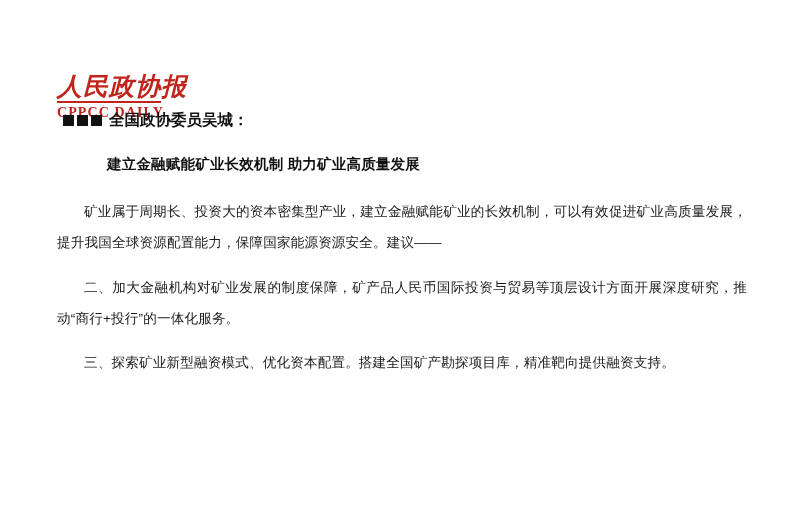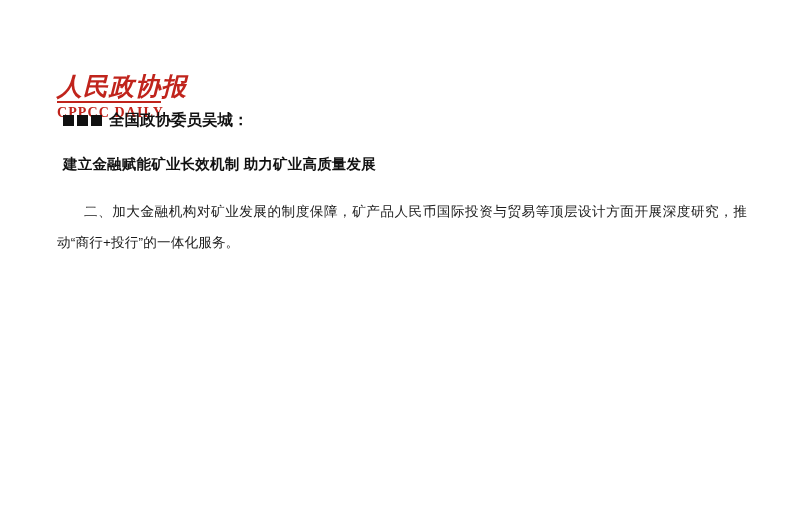--- a/index.html
+++ b/index.html
@@ -77,20 +77,21 @@
     height: 11px;
     background: #111;
   }
   .headline {
     font-size: 14.5px;
     font-weight: bold;
     color: #111;
     margin-bottom: 22px;
     padding-left: 6px;
     letter-spacing: 0.2px;
+    margin-left: 44px;
   }
   .para {
     font-size: 13.6px;
     line-height: 31px;
     color: #1a1a1a;
     text-indent: 27px;
     margin-bottom: 10px;
     text-align: justify;
     letter-spacing: 0.15px;
   }
@@ -112,17 +113,19 @@
       <span class="squares">
         <span></span>
           <span></span>
           <span></span>
       </span>
       <span>全国政协委员吴城：</span>
     </div>
 
     <div class="headline">建立金融赋能矿业长效机制 助力矿业高质量发展</div>
 
+    <p class="para">矿业属于周期长、投资大的资本密集型产业，建立金融赋能矿业的长效机制，可以有效促进矿业高质量发展，提升我国全球资源配置能力，保障国家能源资源安全。建议——</p>
     <p class="para">二、加大金融机构对矿业发展的制度保障，矿产品人民币国际投资与贸易等顶层设计方面开展深度研究，推动“商行+投行”的一体化服务。</p>
+    <p class="para">三、探索矿业新型融资模式、优化资本配置。搭建全国矿产勘探项目库，精准靶向提供融资支持。</p>
 
   </div>
 
 </div>
 
 </body></html>

